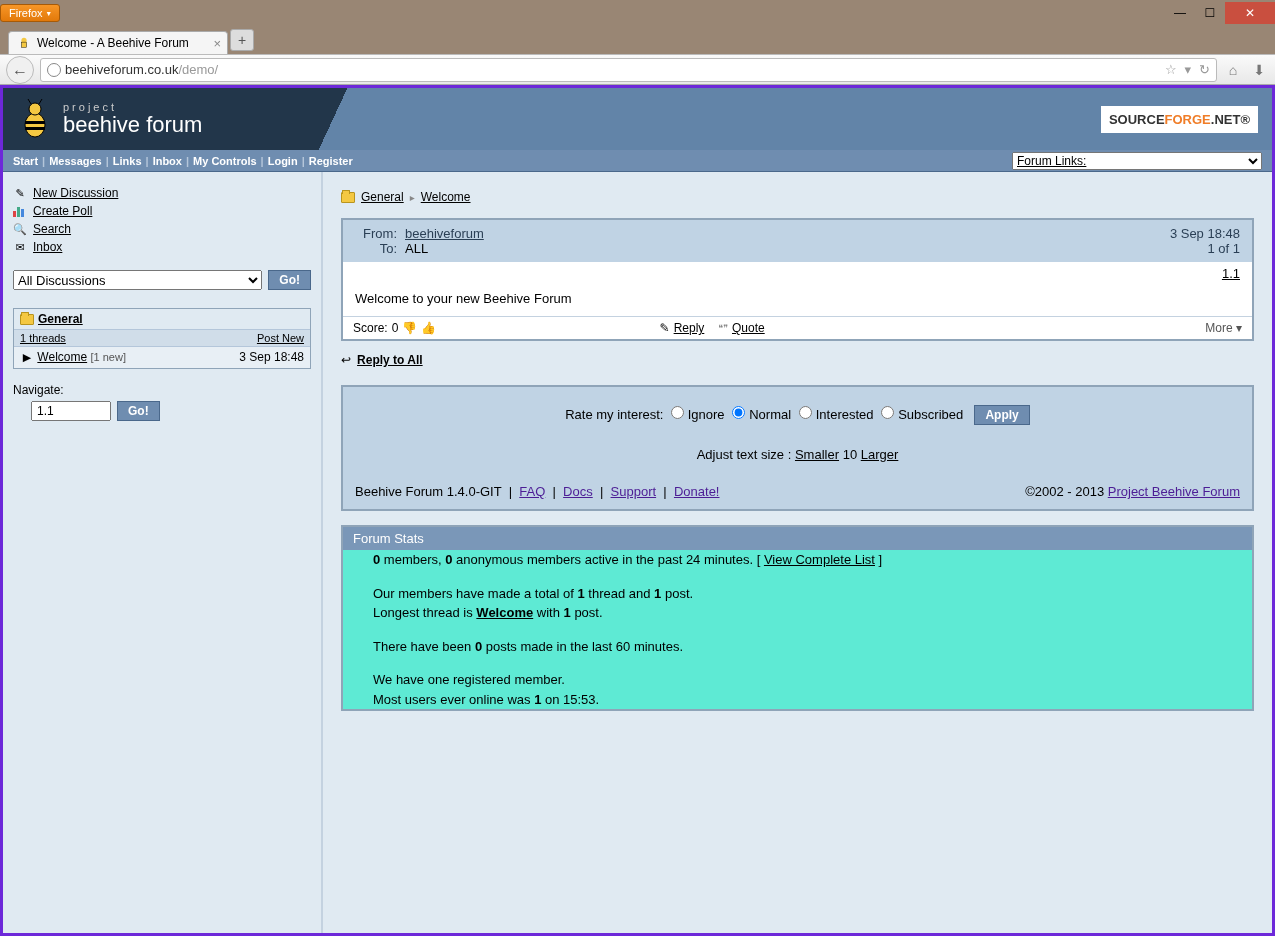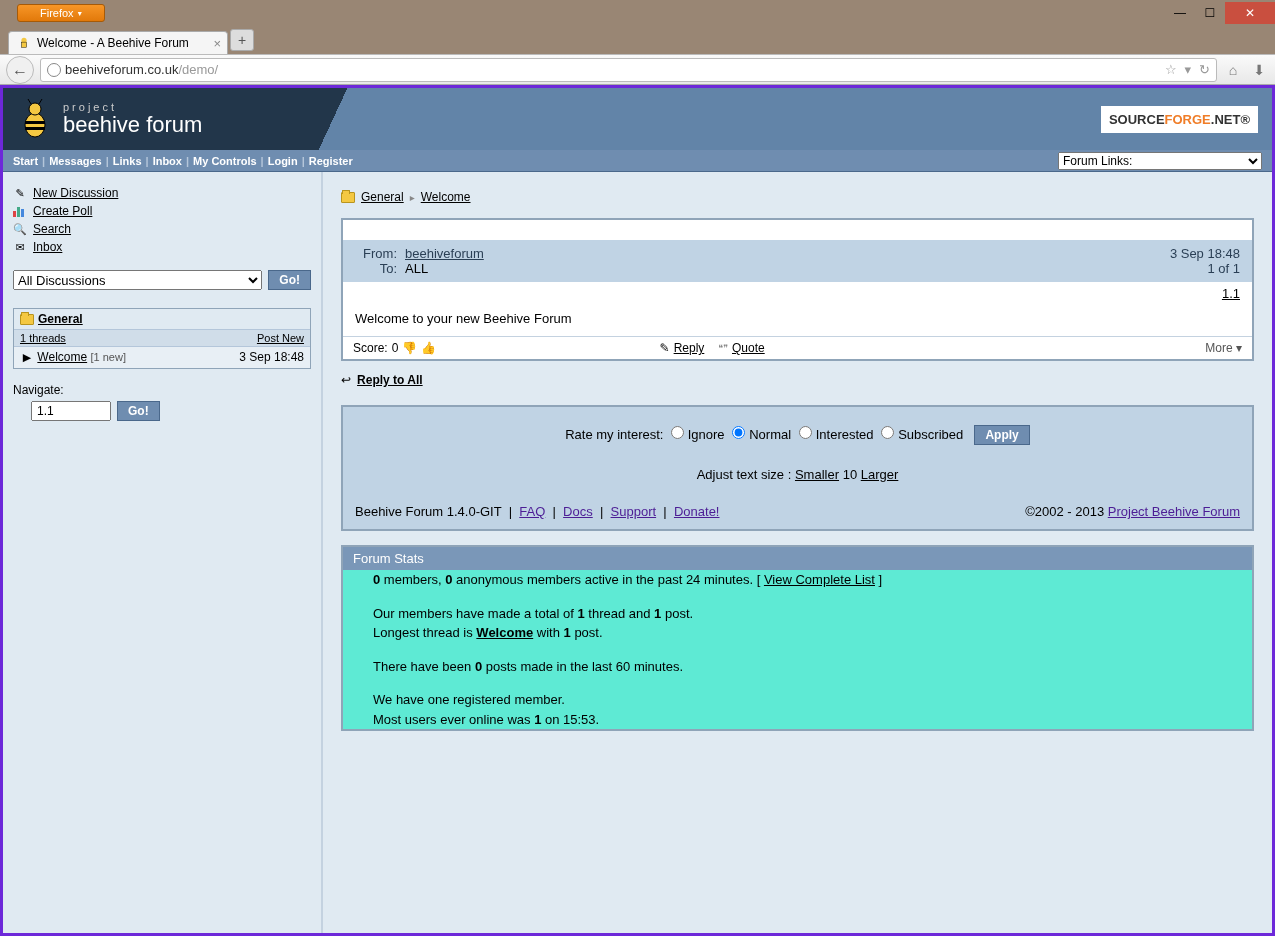--- a/index.html
+++ b/index.html
@@ -1,21 +1,21 @@
 <!DOCTYPE html>
 <html><head>
 <meta charset="utf-8">
 <style>
 * { box-sizing: border-box; margin: 0; padding: 0; }
 body { font-family: Verdana, Arial, sans-serif; font-size: 12px; background: #998674; overflow: hidden; }
 .os-window { width: 1275px; height: 936px; background: #998674; display: flex; flex-direction: column; }
 
 
 .ff-toolbar { height: 26px; background: #998674; display: flex; align-items: center; }
-.ff-btn { background: linear-gradient(#f79627, #e2790a); border: 1px solid #a65a08; color: #fff; font-size: 11px; padding: 2px 22px; border-radius: 3px; margin-left: 17px; display: flex; align-items: center; gap: 4px; cursor: pointer; }
+.ff-btn { background: linear-gradient(#f79627, #e2790a); border: 1px solid #a65a08; color: #fff; font-size: 11px; padding: 2px 8px; border-radius: 3px; margin-left: 0; display: flex; align-items: center; gap: 4px; cursor: pointer; }
 .ff-btn::after { content: "▾"; font-size: 8px; }
 .ff-win-controls { margin-left: auto; display: flex; }
 .ff-win-controls div { width: 30px; height: 22px; display: flex; align-items: center; justify-content: center; font-size: 12px; }
 .ff-close { background: #c94f3f; color: #fff; width: 50px !important; }
 
 .ff-tabbar { height: 28px; background: #998674; display: flex; align-items: flex-end; padding-left: 8px; gap: 2px; }
 .ff-tab { background: #f5f5f5; border: 1px solid #aaa; border-bottom: none; border-radius: 4px 4px 0 0; padding: 4px 24px 4px 8px; font-size: 12px; display: flex; align-items: center; gap: 6px; min-width: 220px; position: relative; }
 .ff-tab-close { position: absolute; right: 6px; font-size: 13px; color: #888; cursor: pointer; }
 .ff-newtab { width: 24px; height: 22px; background: #ddd; border: 1px solid #aaa; border-radius: 3px; display: flex; align-items: center; justify-content: center; font-size: 14px; color: #555; cursor: pointer; margin-bottom: 3px; }
 .ff-favicon { width: 14px; height: 14px; }
@@ -41,21 +41,21 @@
 .logo-name { font-size: 22px; font-family: 'Arial Rounded MT Bold', Arial, sans-serif; }
 .sourceforge { margin-left: auto; margin-right: 14px; background: #fff; padding: 6px 8px; font-size: 13px; font-weight: bold; color: #333; }
 .sf-logo { display: inline-flex; align-items: baseline; }
 .sf-source { color: #333; }
 .sf-forge { color: #f07d28; }
 
 .menubar { height: 22px; background: #6f8db0; display: flex; align-items: center; padding: 0 10px; color: #fff; font-size: 11px; font-weight: bold; border-bottom: 1px solid #4a688b; }
 .menubar a { color: #fff; text-decoration: none; cursor: pointer; }
 .menubar .sep { margin: 0 4px; color: #b4c6da; }
 .forum-links { margin-left: auto; }
-.forum-links select { font-size: 12px; width: 204px; }
+.forum-links select { font-size: 12px; width: 250px; text-decoration: underline; }
 
 .content-area { flex: 1; display: flex; background: #e0eaf2; overflow: hidden; }
 .sidebar { width: 320px; padding: 12px 10px; border-right: 2px solid #c4d2e0; }
 .sidebar-links { list-style: none; }
 .sidebar-links li { padding: 2px 0; display: flex; align-items: center; gap: 6px; }
 .sidebar-links a { color: #000; cursor: pointer; }
 .icon-sm { width: 14px; height: 14px; display: inline-flex; align-items: center; justify-content: center; font-size: 11px; }
 .sidebar-select { margin-top: 14px; display: flex; gap: 6px; }
 .sidebar-select select { flex: 1; font-size: 13px; }
 .btn { background: #6f8db0; color: #fff; border: 1px solid #4a688b; padding: 2px 10px; font-size: 12px; font-weight: bold; cursor: pointer; }
@@ -73,21 +73,21 @@
 .navigate label { display: block; margin-bottom: 4px; }
 .navigate-row { display: flex; gap: 6px; padding-left: 18px; }
 .navigate-row input { width: 80px; padding: 1px 4px; font-size: 12px; }
 
 .main { flex: 1; padding: 18px 18px 10px 18px; overflow: auto; }
 .breadcrumb { display: flex; align-items: center; gap: 6px; margin-bottom: 14px; }
 .breadcrumb a { color: #000; }
 .breadcrumb .bc-sep { color: #888; font-size: 10px; }
 
 .post-box { border: 2px solid #8fa4b8; background: #fff; }
-.post-head { background: #c0d3e4; padding: 6px 12px; font-size: 13px; margin-top: 20px; }
+.post-head { background: #c0d3e4; padding: 6px 12px; font-size: 13px; }
 .post-head-row { display: flex; }
 .post-head-row .lbl { width: 50px; text-align: right; color: #2a3f55; padding-right: 8px; }
 .post-head-row a { color: #2a3f55; }
 .post-head-row .val-right { margin-left: auto; color: #2a3f55; }
 .post-meta { background: #fff; padding: 4px 12px; text-align: right; font-size: 13px; }
 .post-meta a { color: #000; }
 .post-body { padding: 6px 12px 10px 12px; font-size: 13px; }
 .post-actions { background: #fff; border-top: 1px solid #c4d2e0; padding: 4px 10px; display: flex; align-items: center; font-size: 12px; gap: 6px; }
 .post-actions a { color: #000; }
 .score { display: flex; align-items: center; gap: 4px; }

